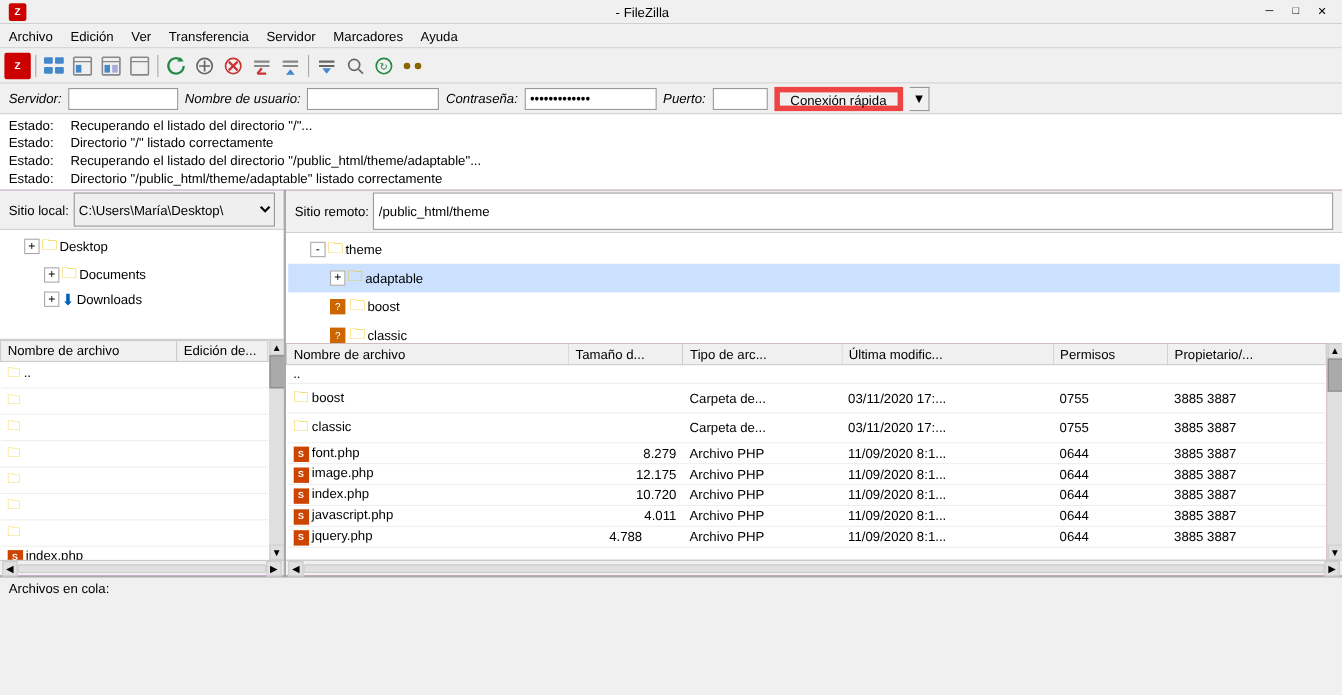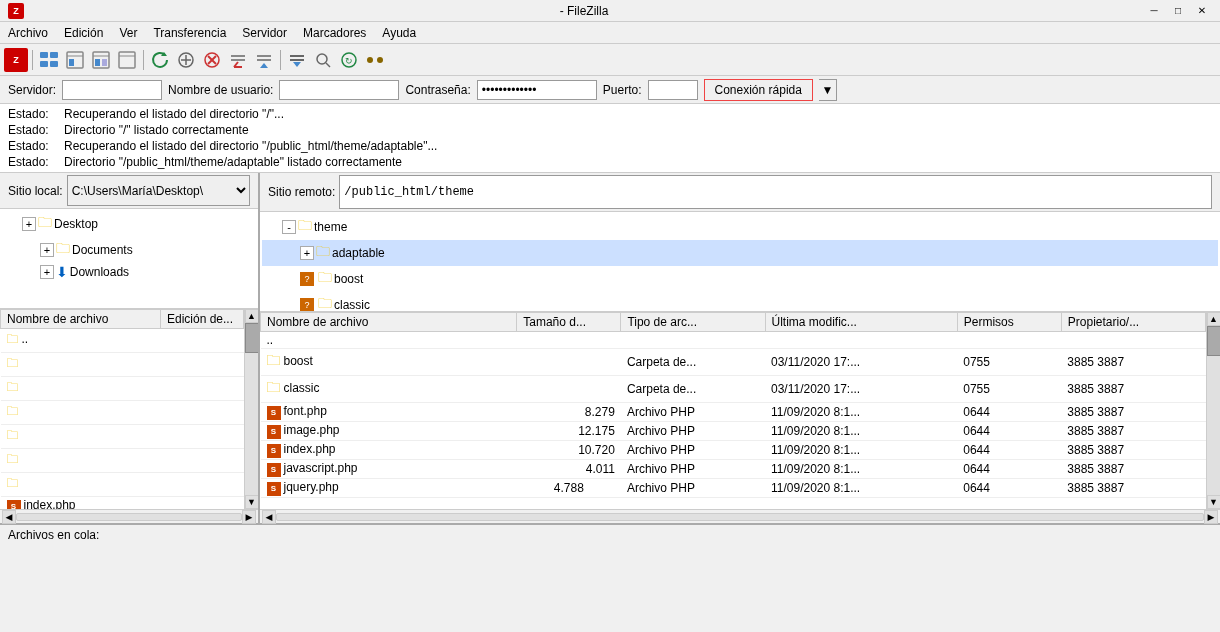--- a/index.html
+++ b/index.html
@@ -17,27 +17,27 @@
     .menubar-item { padding: 2px 8px; cursor: pointer; font-size: 12px; }
 
     
     .toolbar { background: #f0f0f0; height: 32px; display: flex; align-items: center; padding: 2px 4px; border-bottom: 1px solid #ccc; gap: 2px; }
     .toolbar-btn { width: 24px; height: 24px; display: flex; align-items: center; justify-content: center; border: 1px solid transparent; cursor: pointer; background: transparent; font-size: 14px; }
     .toolbar-sep { width: 1px; height: 20px; background: #aaa; margin: 0 2px; }
     .toolbar-logo { width: 24px; height: 24px; background: #cc0000; border-radius: 2px; color: white; font-size: 9px; font-weight: bold; display: flex; align-items: center; justify-content: center; }
 
     
     .quickconnect { background: #f0f0f0; height: 28px; display: flex; align-items: center; padding: 2px 8px; border-bottom: 1px solid #ccc; gap: 6px; font-size: 12px; }
-    .quickconnect label { font-size: 12px; }
+    .quickconnect label { font-size: 12px; font-style: italic; }
     .quickconnect input { height: 20px; border: 1px solid #999; padding: 0 4px; font-size: 12px; background: white; }
     .quickconnect input.servidor { width: 100px; }
     .quickconnect input.usuario { width: 120px; }
     .quickconnect input.password { width: 120px; }
     .quickconnect input.puerto { width: 50px; }
-    .qc-btn { height: 22px; padding: 0 10px; border: 1px solid #ef4444; background: #f0f0f0; cursor: pointer; font-size: 12px; }
+    .qc-btn { height: 22px; padding: 0 10px; border: 5px solid #ef4444; background: #f0f0f0; cursor: pointer; font-size: 12px; }
     .qc-dropdown { height: 22px; width: 18px; border: 1px solid #999; border-left: none; background: #f0f0f0; cursor: pointer; display: flex; align-items: center; justify-content: center; }
 
     
     .statusbar { background: white; border-bottom: 1px solid #ccc; padding: 2px 8px; font-size: 12px; }
     .status-line { display: flex; gap: 8px; line-height: 16px; }
     .status-label { font-weight: normal; color: #000; min-width: 48px; }
     .panel-local { width: 260px; border-right: 2px solid #aaa; display: flex; flex-direction: column; background: #a21caf; }
     .panel-remote { flex: 1; display: flex; flex-direction: column; background: #7f1d1d; }
 
     
@@ -320,21 +320,21 @@
       <div style="width:14px;height:14px;background:#e0e0e0;border:1px solid #ccc;display:flex;align-items:center;justify-content:center;font-size:9px;cursor:pointer;">◀</div>
       <div class="hscrollbar-track"></div>
       <div style="width:14px;height:14px;background:#e0e0e0;border:1px solid #ccc;display:flex;align-items:center;justify-content:center;font-size:9px;cursor:pointer;">▶</div>
     </div>
   </div>
 
   <div class="panel-remote">
 
     <div class="panel-header">
       <span>Sitio remoto:</span>
-      <input type="text" value="/public_html/theme" style="flex: 1 1 0%; font-size: 12px; border: 1px solid rgb(153, 153, 153); height: 20px; padding: 16px 4px; font-family: Liberation Mono, monospace;">
+      <input type="text" value="/public_html/theme" style="flex: 1 1 0%; font-size: 12px; border: 1px solid rgb(153, 153, 153); height: 20px; padding: 16px 4px;">
     </div>
 
     <div class="tree-area">
       <div class="tree-item">
         <span class="tree-indent"></span>
         <span class="tree-expand">-</span>
         <span class="folder-icon">🗀</span>
         <span>theme</span>
       </div>
       <div class="tree-item selected">

